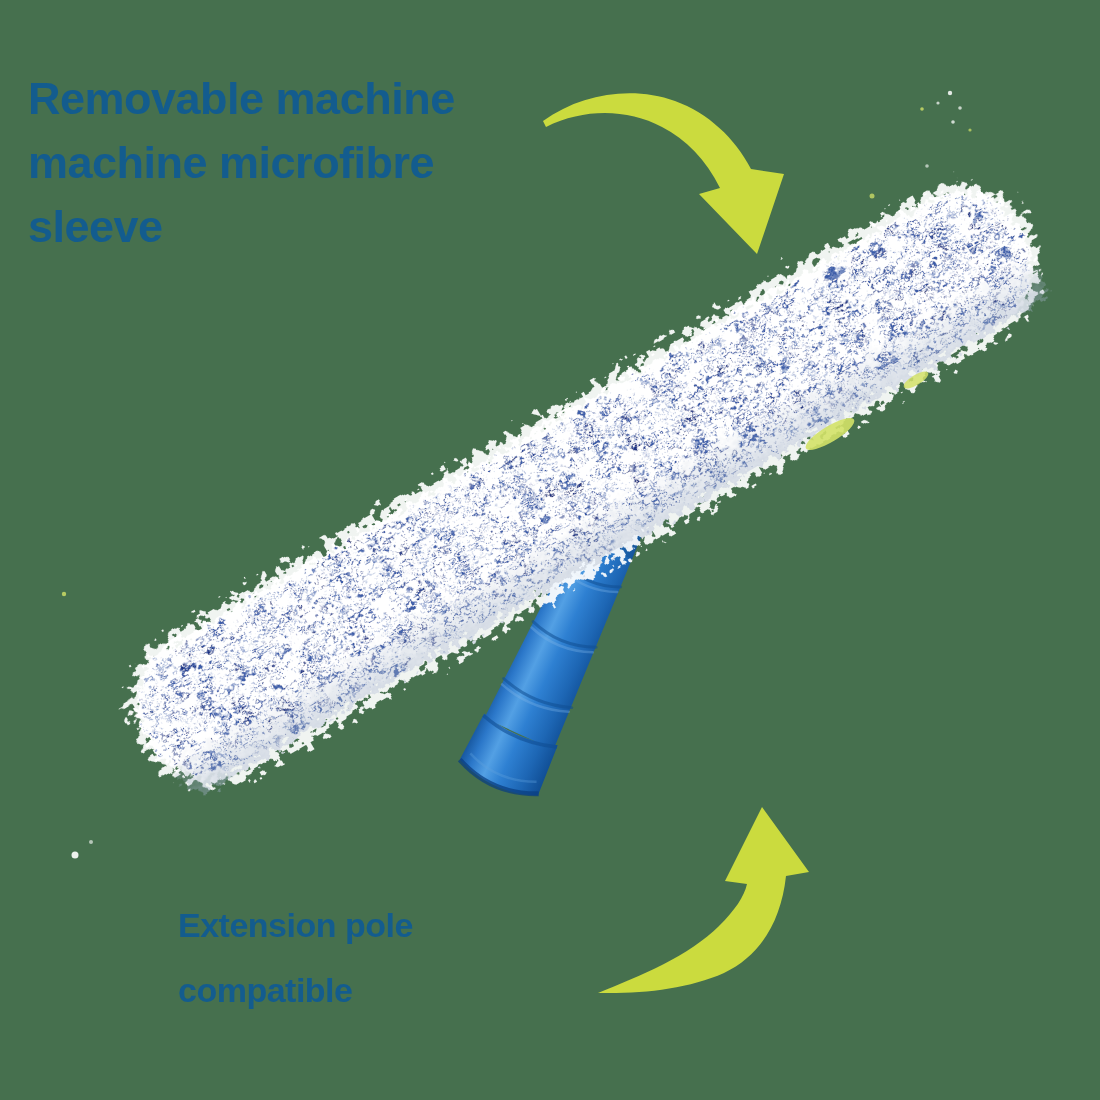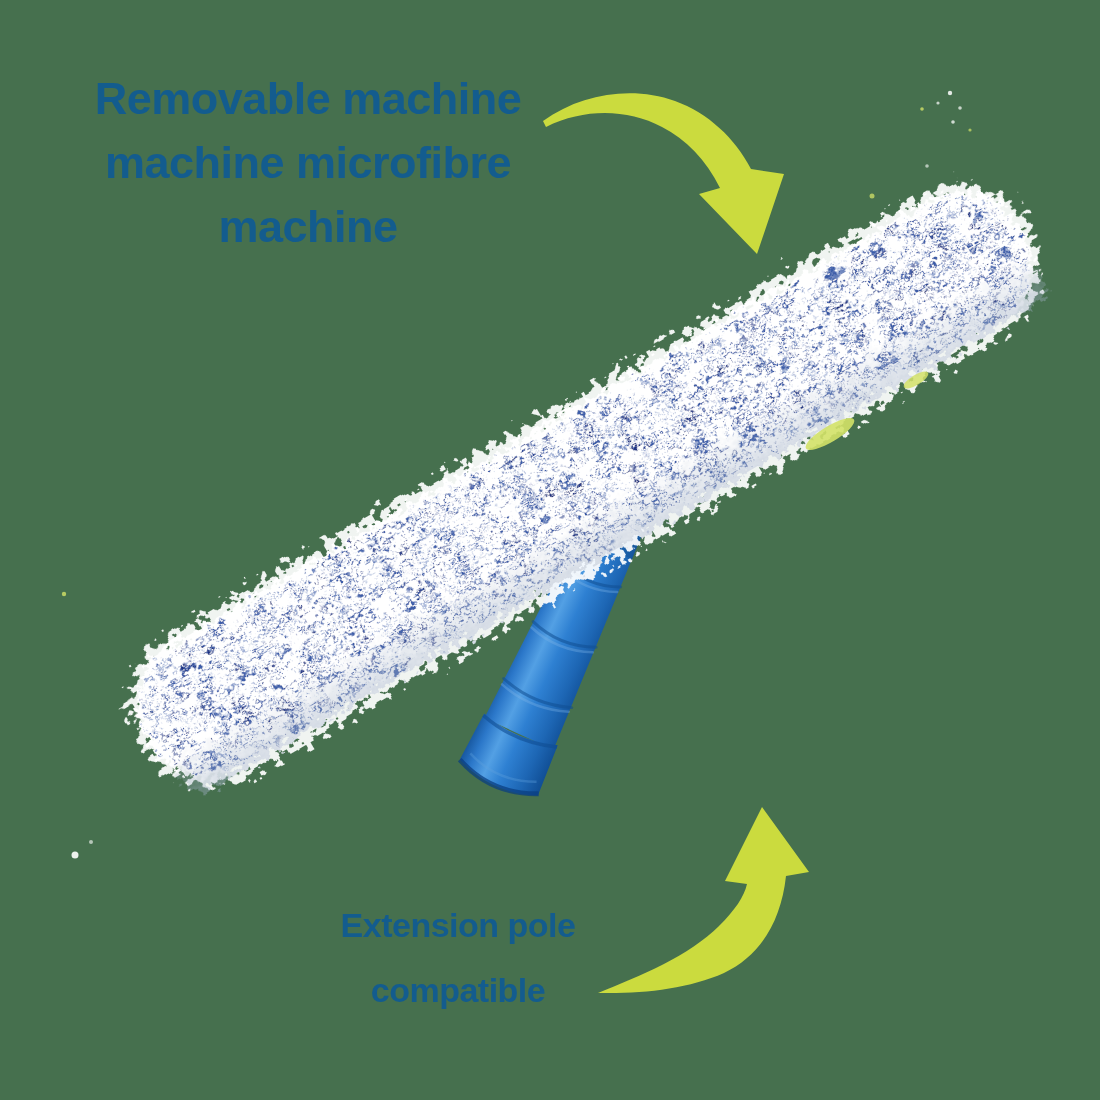--- a/index.html
+++ b/index.html
@@ -3,21 +3,21 @@
 <meta charset="utf-8">
 <style>
   html,body{margin:0;padding:0;background:#46704E;}
   .stage{
     position:relative;width:1100px;height:1100px;overflow:hidden;
     background:#46704E;
     font-family:"Liberation Sans", sans-serif;
   }
   .stage svg{position:absolute;left:0;top:0;}
   .note{
-    position:absolute;text-align:center;font-weight:700;
+    position:absolute;font-weight:700;
     color:#135C8E;letter-spacing:-0.5px;
   }
   .note span{display:block;}
   .note-top{left:28px;top:67px;width:560px;font-size:45px;line-height:64px;}
   .note-bottom{left:178px;top:893px;width:560px;font-size:34px;line-height:65px;}
   .arrow{fill:#CBDB3E;}
   .bg{fill:#46704E;}
 </style>
 </head>
 <body>
@@ -131,21 +131,21 @@
              C 688 989 642 994 598 993
              C 640 976 689 956 719 926
              C 735 910 744 897 747 884
              L 725 881
              Z"></path>
   </svg>
 
   <div class="note note-top">
     <span>Removable machine</span>
     <span>machine microfibre</span>
-    <span>machine</span>
+    <span>sleeve</span>
   </div>
 
   <div class="note note-bottom">
     <span>Extension pole</span>
     <span>compatible</span>
   </div>
 
 </div>
 
 </body></html>

